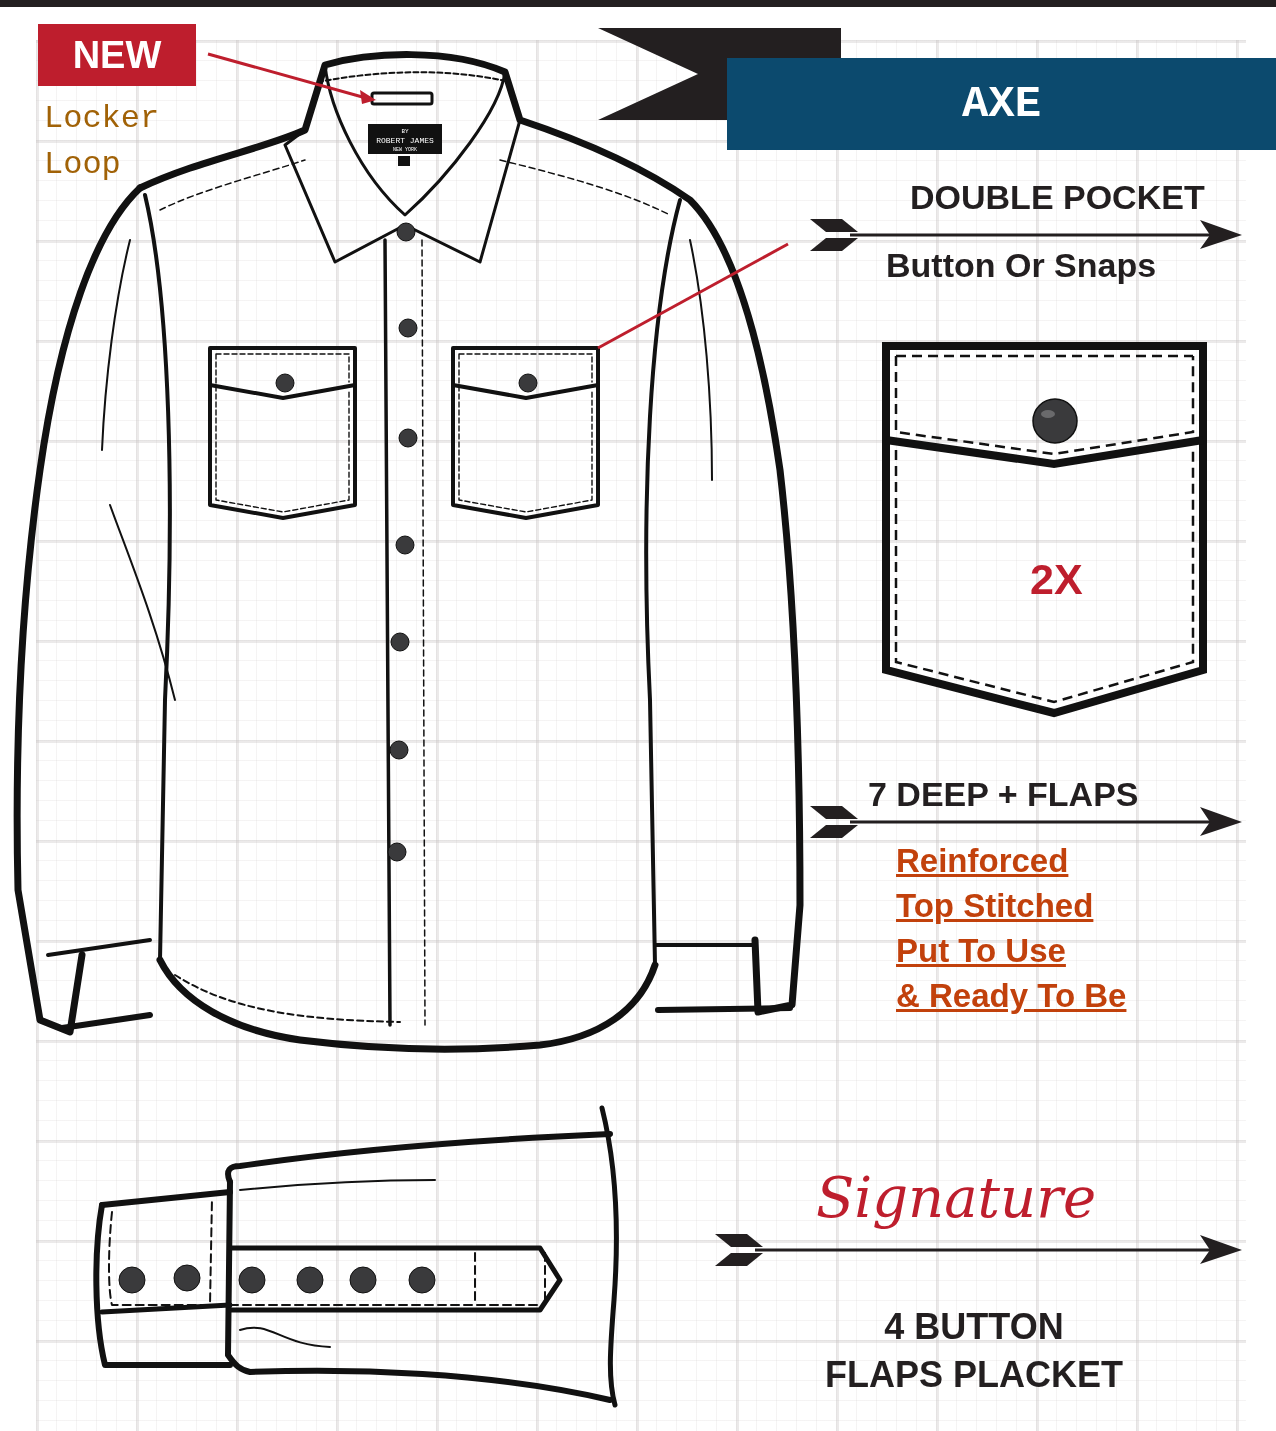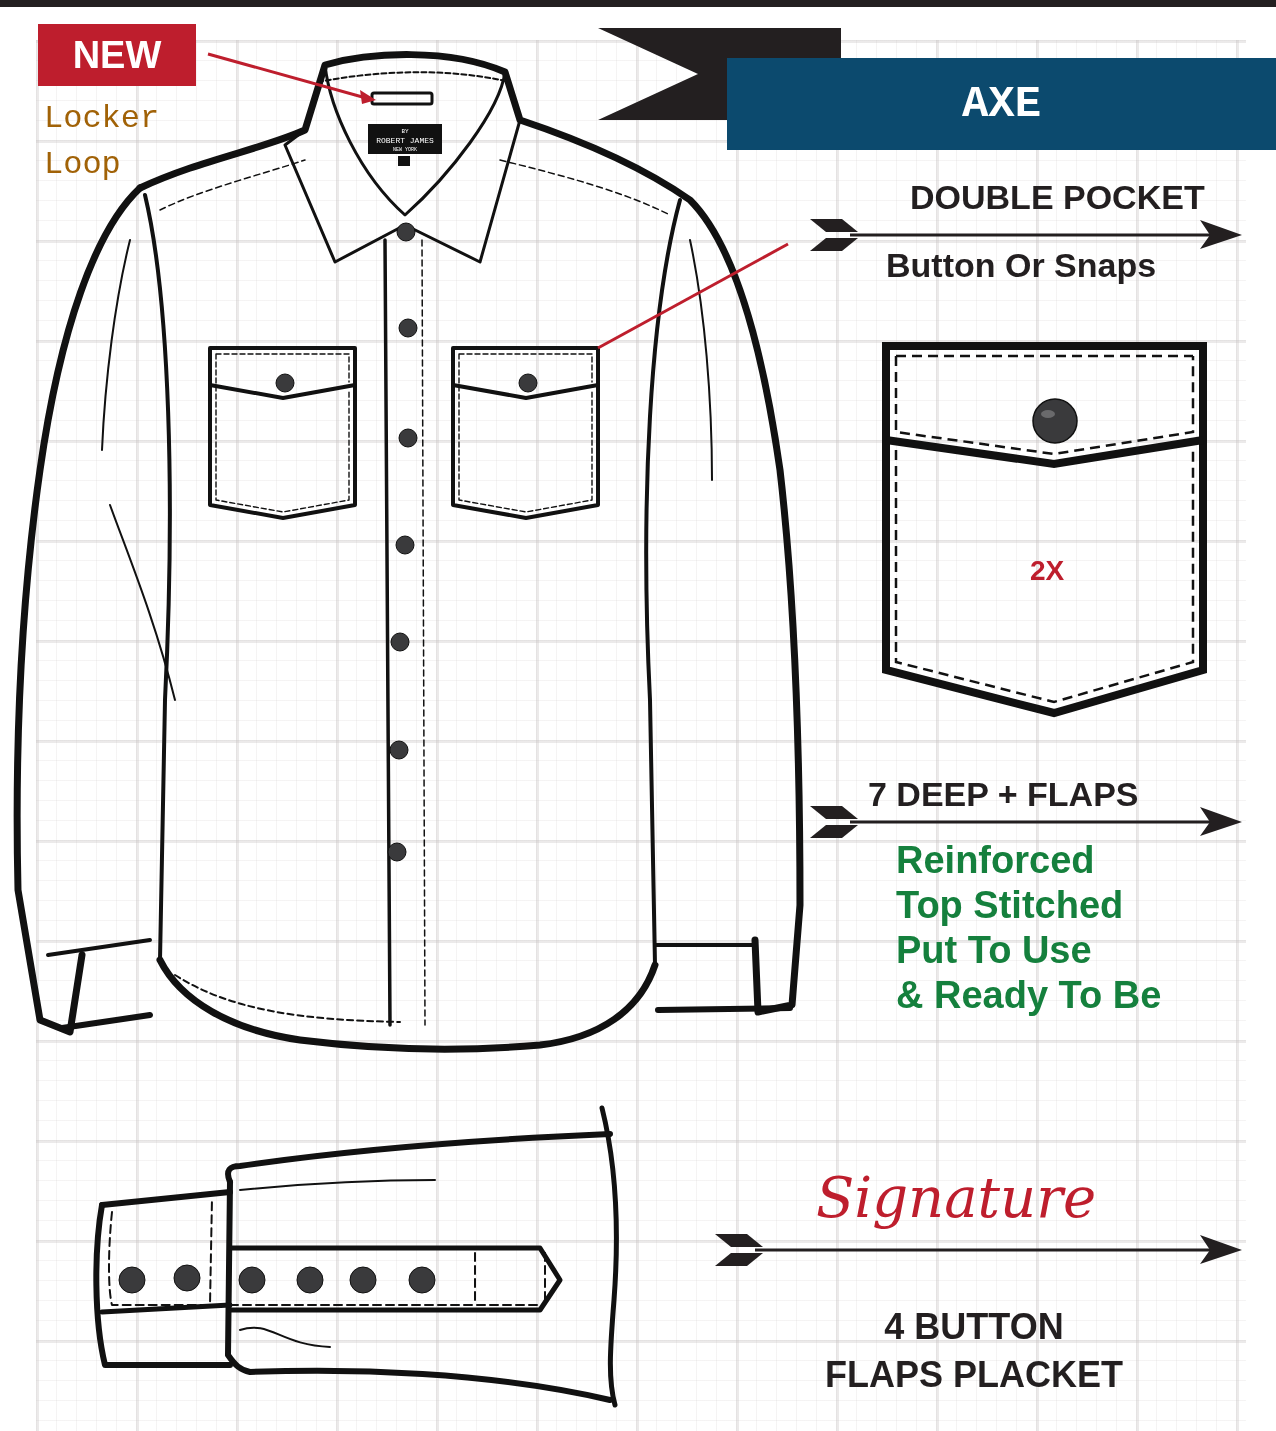--- a/index.html
+++ b/index.html
@@ -12,21 +12,21 @@
       linear-gradient(to bottom, rgba(200,195,195,0.35) 3px, transparent 3px),
       linear-gradient(to right, rgba(215,210,210,0.25) 1px, transparent 1px),
       linear-gradient(to bottom, rgba(215,210,210,0.25) 1px, transparent 1px);
     background-size:100px 100px,100px 100px,20px 20px,20px 20px;}
   .abs{position:absolute;}
   .new-badge{left:38px;top:24px;width:158px;height:62px;background:#be1e2d;color:#fff;font-weight:bold;font-size:38px;display:flex;align-items:center;justify-content:center;letter-spacing:0px;}
   .loop-label{left:44px;top:96px;font-family:Liberation Mono, monospace;font-size:32px;line-height:46px;color:#a16207;}
   .ribbon-back{left:598px;top:28px;}
   .title-box{left:727px;top:58px;width:549px;height:92px;background:#0c4a6e;color:#fff;display:flex;align-items:center;justify-content:center;font-family:"Liberation Mono",monospace;font-weight:bold;font-size:44px;}
   .heading{font-weight:bold;color:#231f20;font-size:34px;white-space:nowrap;}
-  .body-text{font-weight:bold;color:#15803d;font-size:38px;line-height:45px;}
+  .body-text{font-weight:bold;color:#c2410c;font-size:33px;line-height:45px;text-decoration:underline;}
   .red{color:#be1e2d;}
   .signature{font-family:"DejaVu Serif",serif;font-style:italic;color:#be1e2d;font-size:56px;}
   svg{position:absolute;overflow:visible;}
 </style>
 </head>
 <body>
 
 <div class="topbar"></div>
 <div class="grid"></div>
 
@@ -121,21 +121,21 @@
 <svg style="left:880px;top:340px" width="330" height="380" viewBox="0 0 330 380">
   <g fill="none" stroke="#111" stroke-linejoin="miter">
     <path d="M6,6 L323,6 L323,330 L174,373 L6,330 Z" stroke-width="8"></path>
     <path d="M6,100 L174,124 L323,100" stroke-width="8"></path>
     <path d="M16,16 L313,16 M16,16 L16,92 L174,114 L313,92 L313,16" stroke-width="2.5" stroke-dasharray="10 6"></path>
     <path d="M16,110 L16,322 L174,362 L313,322 L313,110" stroke-width="2.5" stroke-dasharray="10 6"></path>
   </g>
   <circle cx="175" cy="81" r="22" fill="#3a3a3c" stroke="#111" stroke-width="1.5"></circle>
   <ellipse cx="168" cy="74" rx="7" ry="4" fill="#6a6a6c"></ellipse>
 </svg>
-<div class="abs heading red" style="left:1030px;top:555px;font-size:28px;">2X</div>
+<div class="abs heading red" style="left:1030px;top:555px;font-size:43px;">2X</div>
 
 <div class="abs heading" style="left:868px;top:775px;">7 DEEP + FLAPS</div>
 <svg style="left:810px;top:802px" width="432" height="40" viewBox="0 0 432 40">
   <polygon points="0,4 32,4 48,17 16,17" fill="#231f20"></polygon>
     <polygon points="0,36 32,36 48,23 16,23" fill="#231f20"></polygon>
   <line x1="40" y1="20" x2="400" y2="20" stroke="#231f20" stroke-width="3"></line>
   <polygon points="390,5 432,20 390,34 400,20" fill="#231f20"></polygon>
 </svg>
 <div class="abs body-text" style="left:896px;top:838px;">
   <div>Reinforced</div>

